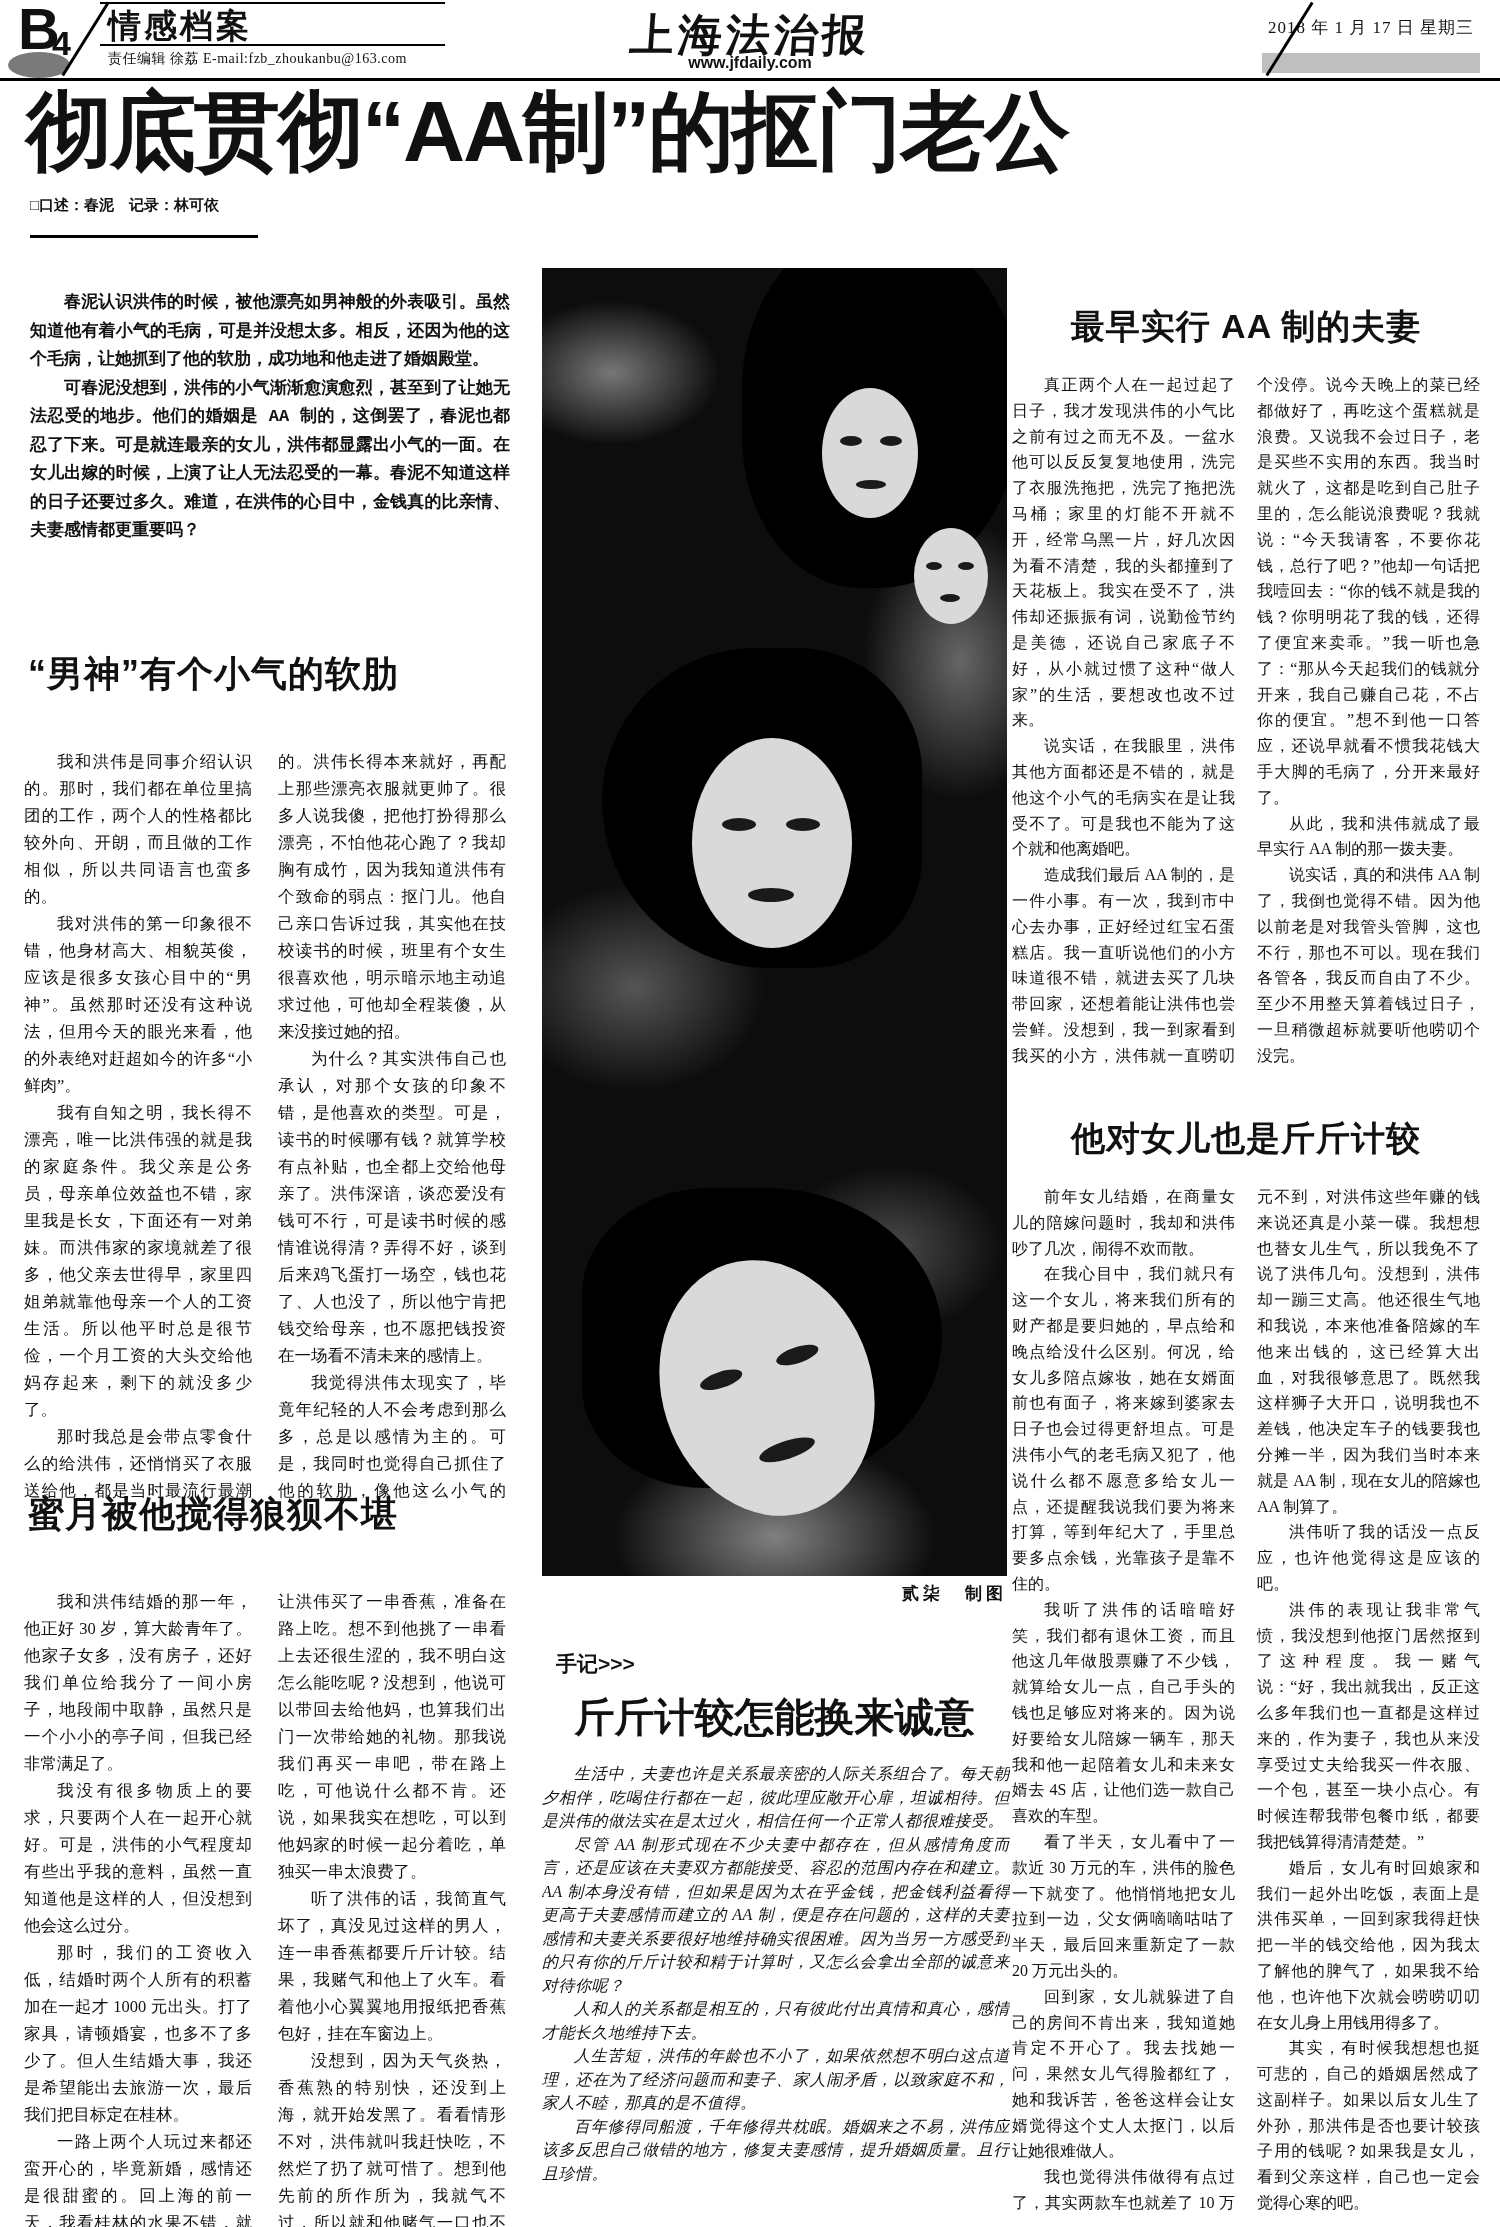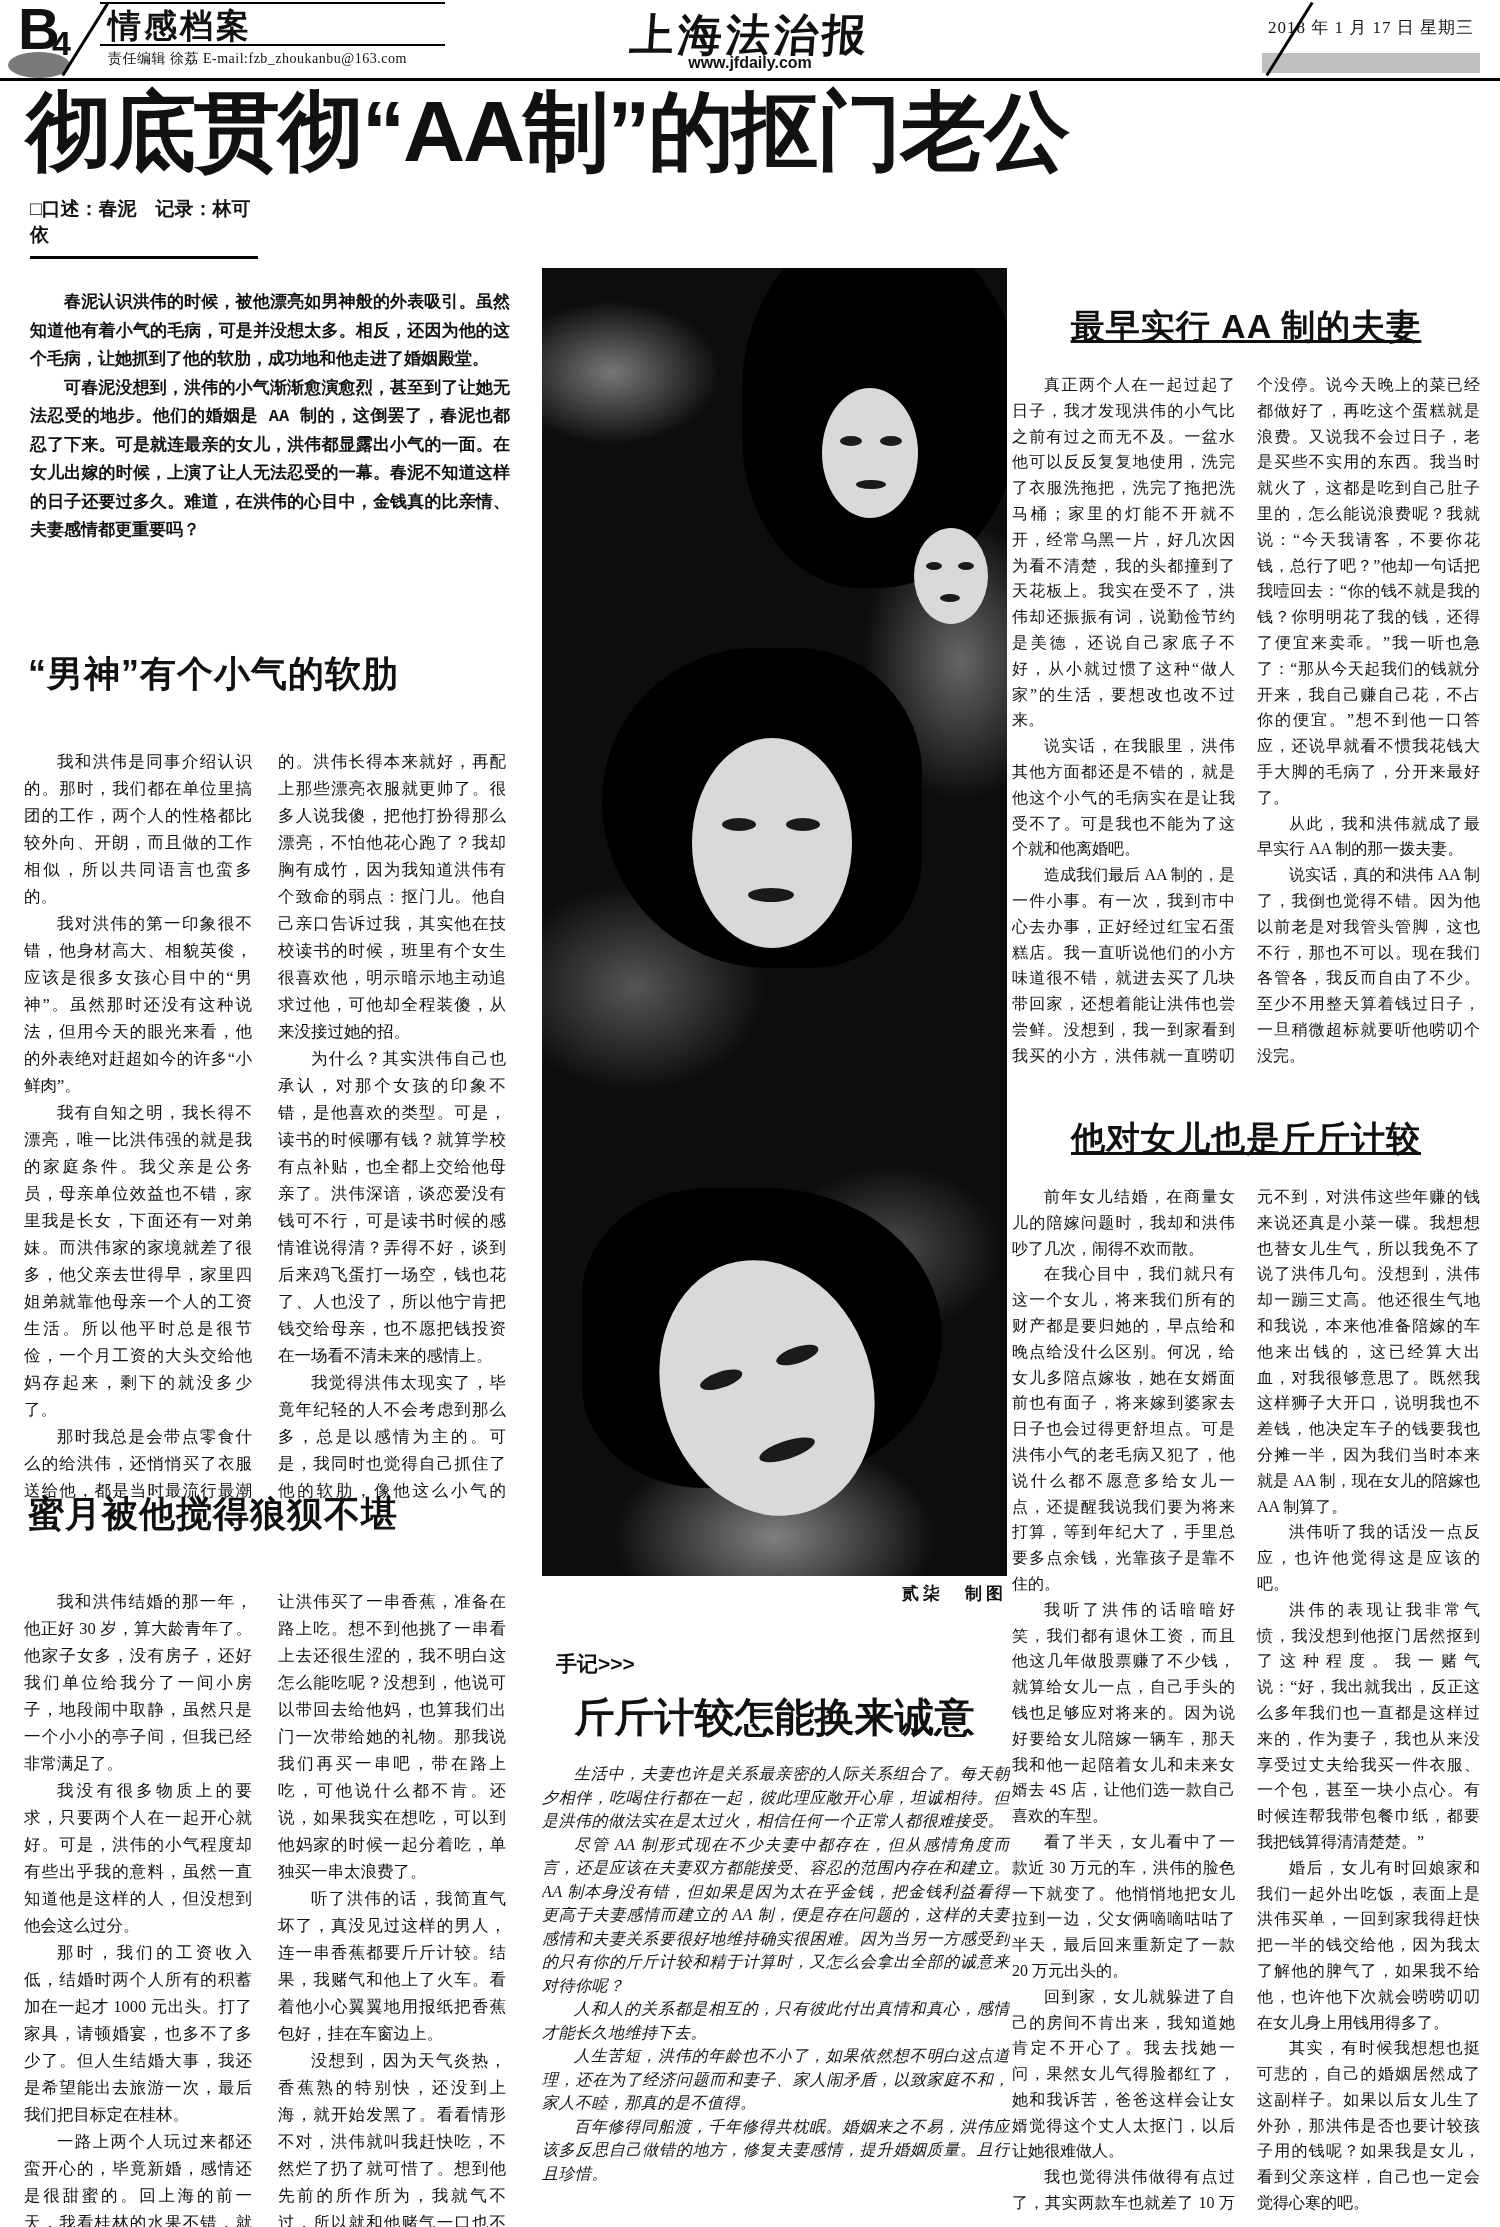--- a/index.html
+++ b/index.html
@@ -20,22 +20,22 @@
   .masthead{left:600px;top:6px;width:300px;text-align:center;font-weight:900;font-size:44px;letter-spacing:4px;transform:skewX(-4deg);}
   .website{left:600px;top:54px;width:300px;text-align:center;font-weight:700;font-size:16px;font-family:"Liberation Sans",sans-serif;}
   .pub-date{left:1268px;top:16px;width:212px;font-size:17px;letter-spacing:1px;}
   .date-bar{left:1262px;top:53px;width:218px;height:20px;background:#bfbfbf;}
 
   
   .headline{left:26px;top:88px;width:1000px;font-family:"Liberation Sans",sans-serif;
             font-weight:900;font-size:86px;line-height:1.0;letter-spacing:-2px;white-space:nowrap;}
 
   
-  .byline{left:30px;top:196px;font-weight:700;font-size:19px;font-family:"Liberation Sans",sans-serif;
-          border-bottom:3px solid #000;padding-bottom:8px;width:228px;}
+  .byline{left:30px;top:196px;font-weight:700;font-size:15px;font-family:"Liberation Sans",sans-serif;
+          border-bottom:3px solid #000;padding-bottom:20px;width:228px;}
   .intro{left:30px;top:245px;width:480px;font-family:Liberation Mono, monospace;font-weight:700;
          font-size:17px;line-height:28.5px;text-align:justify;margin-top:44px;}
   .intro p{margin:0;text-indent:2em;}
 
   
   .sect-head-left{left:28px;font-family:"Liberation Sans",sans-serif;font-weight:900;font-size:36px;letter-spacing:1px;white-space:nowrap;}
   .cols2-left{left:24px;width:482px;column-count:2;column-gap:26px;font-size:16.5px;line-height:27px;text-align:justify;overflow:hidden;margin-top:36px;}
   .cols2-left p{margin:0;text-indent:2em;}
 
   
@@ -51,21 +51,21 @@
   .hairblob{position:absolute;background:#000;border-radius:48% 52% 55% 45%;}
   .caption{left:542px;top:1582px;width:465px;text-align:right;font-weight:700;font-size:17px;letter-spacing:4px;}
   .notes-label{left:556px;top:1650px;font-family:"Liberation Sans",sans-serif;font-weight:900;font-size:21px;}
   .notes-head{left:542px;top:1690px;width:465px;text-align:center;font-family:"Liberation Sans",sans-serif;font-weight:900;font-size:40px;white-space:nowrap;}
   .notes-body{left:542px;top:1762px;width:468px;height:458px;font-size:16px;line-height:23.5px;
               font-style:italic;letter-spacing:.5px;text-align:justify;overflow:hidden;}
   .notes-body p{margin:0;text-indent:2em;}
 
   
   .sect-head-right{left:1012px;width:468px;text-align:center;font-family:"Liberation Sans",sans-serif;
-                   font-weight:900;font-size:34px;letter-spacing:1px;white-space:nowrap;text-decoration:underline;}
+                   font-weight:900;font-size:34px;letter-spacing:1px;white-space:nowrap;}
   .cols2-right{left:1012px;width:468px;column-count:2;column-gap:22px;font-size:16px;line-height:25.8px;
                text-align:justify;overflow:hidden;}
   .cols2-right p{margin:0;text-indent:2em;}
 </style>
 </head>
 <body>
 
 <div id="page">
 
   <div>

